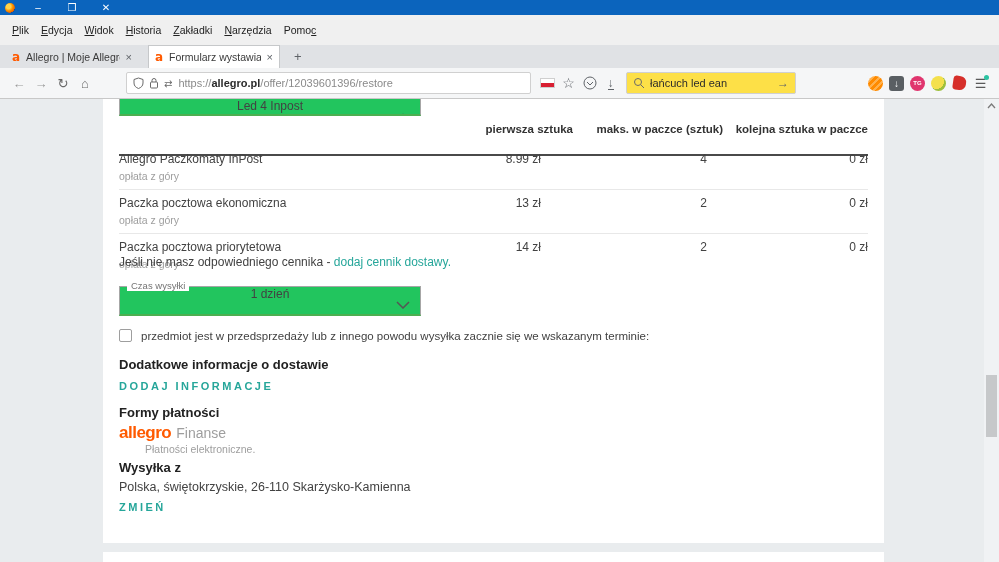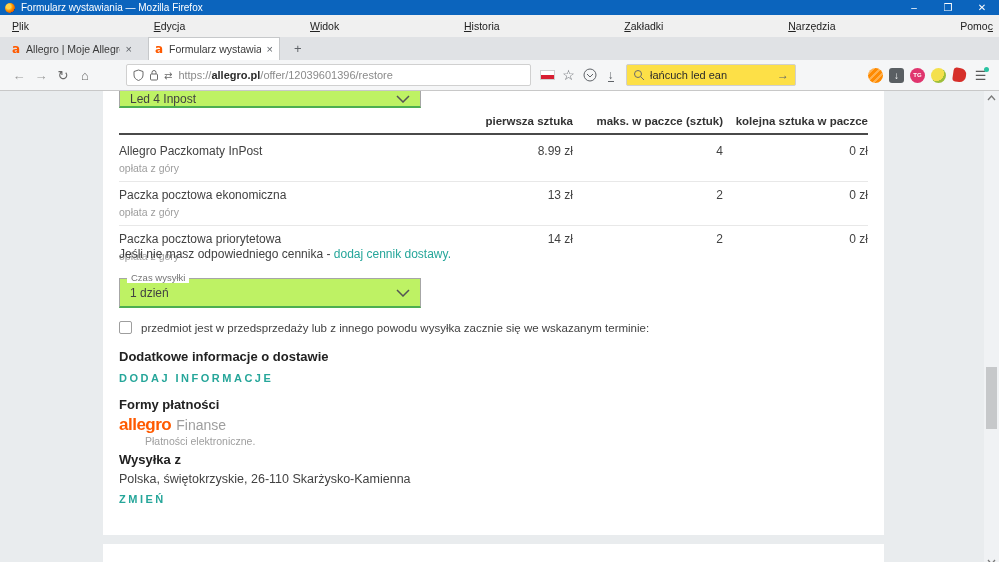--- a/index.html
+++ b/index.html
@@ -7,21 +7,21 @@
     font-family:"Liberation Sans","DejaVu Sans",sans-serif; }
 
   
   .titlebar { height:15px; background:#0b64bd; display:flex; align-items:center; padding-left:5px; }
   .ff-icon { width:10px; height:10px; border-radius:50%;
     background:radial-gradient(circle at 35% 35%, #ffd24a 0 25%, #ff9500 45%, #e66000 70%, #1b3f8f 71%); margin-right:6px; }
   .titlebar .wtitle { color:#fff; font-size:10px; flex:1; white-space:nowrap; }
   .wctrls { display:flex; }
   .wctrls span { color:#fff; font-size:10px; width:34px; text-align:center; line-height:15px; }
 
-  .menubar { height:22px; background:#f0f0f0; display:flex; align-items:center; padding-left:6px;justify-content:space-between; }
+  .menubar { height:30px; background:#f0f0f0; display:flex; align-items:center; padding-left:6px; }
   .menubar .mitem { font-size:10.5px; color:#222; padding:0 6px; line-height:15px; }
   .menubar .acc { text-decoration:underline; }
 
   .tabbar { height:23px; background:#e0e2e5; display:flex; align-items:flex-end; padding-left:6px; }
   .tab { height:23px; display:flex; align-items:center; width:132px; padding:0 6px; font-size:10.5px; color:#3a3a3a; }
   .tab.inactive { background:transparent; }
   .tab.active { background:#fff; border:1px solid #c6c8ca; border-bottom:none; margin-left:10px; }
   .tab .fav { color:#ff5a00; font-weight:bold; font-size:12px; margin-right:6px; font-family:"DejaVu Sans",sans-serif; }
   .tab .tlabel { flex:1; white-space:nowrap; overflow:hidden; }
   .tab .tclose { color:#5f6368; font-size:11px; padding-left:6px; }
@@ -54,31 +54,31 @@
   .menu-dot { position:absolute; top:3px; right:2px; width:5px; height:5px; border-radius:50%; background:#2ac3a2; }
 
   
   .content { position:relative; height:478px; background:#e9ecee; }
   .card { position:absolute; left:103px; width:781px; background:#fff; }
   .card1 { top:0; height:444px; }
   .card2 { top:453px; height:120px; }
 
   .abs { position:absolute; }
   .sel-box { left:16px; width:302px; border:1px solid #a6a6a6; border-top:none; border-bottom:2px solid #4caf50;
-    background:#bef264; display:flex; align-items:center; padding:0 10px; color:#424242; font-size:12px; }
+    background:#22c55e; display:flex; align-items:center; padding:0 10px; color:#424242; font-size:12px;flex-direction:column; }
   .sel1 { top:0; height:17px; }
   .sel2 { top:187px; height:30px; border-top:1px solid #a6a6a6; border-radius:0; }
   .sel-chevron { margin-left:auto; }
   .sel-label { top:181px; left:24px; font-size:9.5px; color:#757575; background:#fff; padding:0 4px; z-index:2; }
 
   .tgrid { display:grid; grid-template-columns:1fr 150px 150px 145px; }
-  .thead { top:24px; left:16px; width:749px; border-bottom:2px solid #4a4a4a; padding-bottom:6px; }
+  .thead { top:24px; left:16px; width:749px; border-bottom:2px solid #4a4a4a; padding-bottom:19px; }
   .thead span { font-size:11.5px; font-weight:bold; color:#333; text-align:right; }
   .rows { top:47px; left:16px; width:749px; }
-  .trow { padding:6px 0 7px; border-bottom:1px solid #e8e8e8; }
+  .trow { padding:6px 0 7px; border-bottom:1px solid #e8e8e8;gap:16px; }
   .trow:last-child { border-bottom:none; }
   .trow .name { font-size:12px; color:#424242; }
   .trow .note { font-size:10.5px; color:#9e9e9e; margin-top:4px; }
   .trow .val { font-size:12px; color:#424242; text-align:right; }
 
   .hint { top:156px; left:16px; font-size:12px; color:#424242; }
   .hint a { color:#26a69a; text-decoration:none; }
 
   .cbrow { top:230px; left:16px; display:flex; align-items:flex-start; }
   .cbox { width:13px; height:13px; border:1px solid #9e9e9e; border-radius:2px; background:#fff; margin-right:9px; flex:none; }
@@ -102,21 +102,20 @@
   .scrollbar { position:absolute; right:0; top:0; width:15px; height:478px; background:#f0f2f4; }
   .sb-arrow { position:absolute; left:0; width:15px; height:14px; display:flex; align-items:center; justify-content:center; }
   .sb-up { top:0; } .sb-down { bottom:0; }
   .sb-thumb { position:absolute; left:2px; width:11px; top:276px; height:62px; background:#c6c8ca; }
 </style>
 </head>
 <body>
 
 <div class="titlebar">
   <span class="ff-icon"></span>
-  <span class="wtitle">Formularz wystawiania — Mozilla Firefox</span>
   <div class="wctrls">
     <span>–</span>
     <span>❐</span>
     <span>✕</span>
   </div>
 </div>
 
 <div class="menubar">
   <span class="mitem"><span></span><span class="acc">P</span><span>lik</span></span>
   <span class="mitem"><span></span><span class="acc">E</span><span>dycja</span></span>

